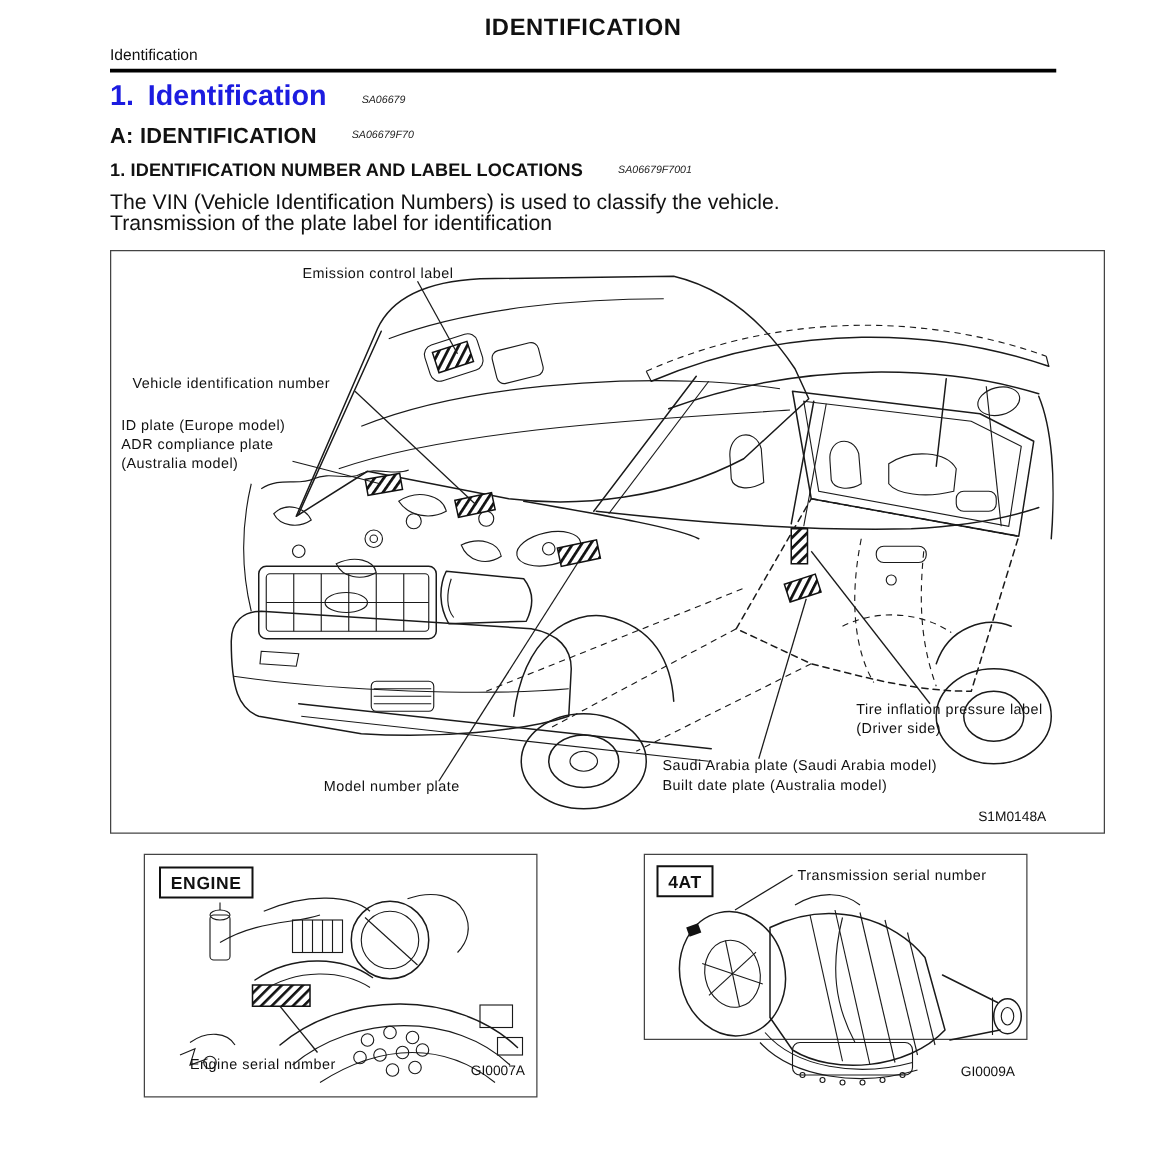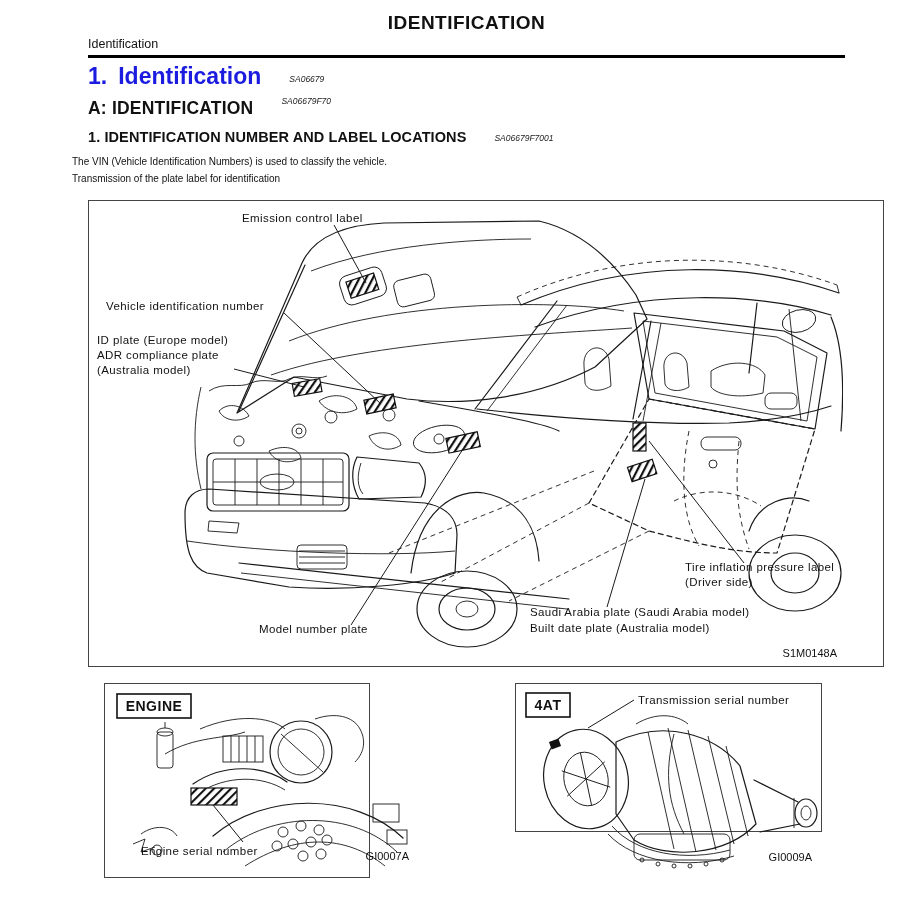--- a/index.html
+++ b/index.html
@@ -9,30 +9,30 @@
   
   .hdr-title{position:absolute;left:88px;top:12px;width:757px;text-align:center;font-size:19px;font-weight:bold;letter-spacing:.5px;}
   .hdr-crumb{position:absolute;left:88px;top:37px;font-size:12.5px;}
   .hdr-rule{position:absolute;left:88px;top:55px;width:757px;height:3px;background:#000;}
 
   
   .h1row{position:absolute;left:88px;top:63px;display:flex;align-items:baseline;}
   .h1num,.h1txt{font-size:23px;font-weight:bold;color:#1c1ce0;}
   .h1num{margin-right:11px;}
   .code{font-size:8.5px;font-style:italic;color:#222;margin-left:28px;transform:translateY(-2px);}
-  .h2row{position:absolute;left:88px;top:98px;display:flex;align-items:flex-start;}
+  .h2row{position:absolute;left:88px;top:98px;display:flex;align-items:center;}
   .h2txt{font-size:17.5px;font-weight:bold;letter-spacing:.2px;}
-  .h3row{position:absolute;left:88px;top:129px;display:flex;align-items:flex-end;}
+  .h3row{position:absolute;left:88px;top:129px;display:flex;align-items:center;}
   .h3txt{font-size:14.5px;font-weight:bold;letter-spacing:.1px;}
 
-  .bodytext{position:absolute;left:72px;top:153px;font-size:10px;line-height:17px;}
+  .bodytext{position:absolute;left:88px;top:153px;font-size:17px;line-height:17px;}
 
   
   .figmain{position:absolute;left:88px;top:200px;width:796px;height:467px;border:1.5px solid #444;box-sizing:border-box;background:#fff;}
-  .figengine{position:absolute;left:104px;top:683px;width:266px;height:195px;border:1.5px solid #444;box-sizing:border-box;background:#fff;}
+  .figengine{position:absolute;left:115px;top:683px;width:315px;height:195px;border:1.5px solid #444;box-sizing:border-box;background:#fff;}
   .figtrans{position:absolute;left:515px;top:683px;width:307px;height:149px;border:1.5px solid #444;box-sizing:border-box;background:#fff;}
   svg{display:block;}
   svg text{font-family:"Liberation Sans",sans-serif;fill:#111;}
   .lbl{font-size:11.5px;letter-spacing:.4px;}
   .figcode{font-size:11px;}
   .tag{font-size:14px;font-weight:bold;letter-spacing:.5px;}
   .art{stroke:#1a1a1a;fill:none;stroke-width:1.2;stroke-linecap:round;stroke-linejoin:round;}
   .artthin{stroke:#1a1a1a;fill:none;stroke-width:.9;}
   .dash{stroke-dasharray:5 4;}
   .leader{stroke:#1a1a1a;stroke-width:1;fill:none;}

